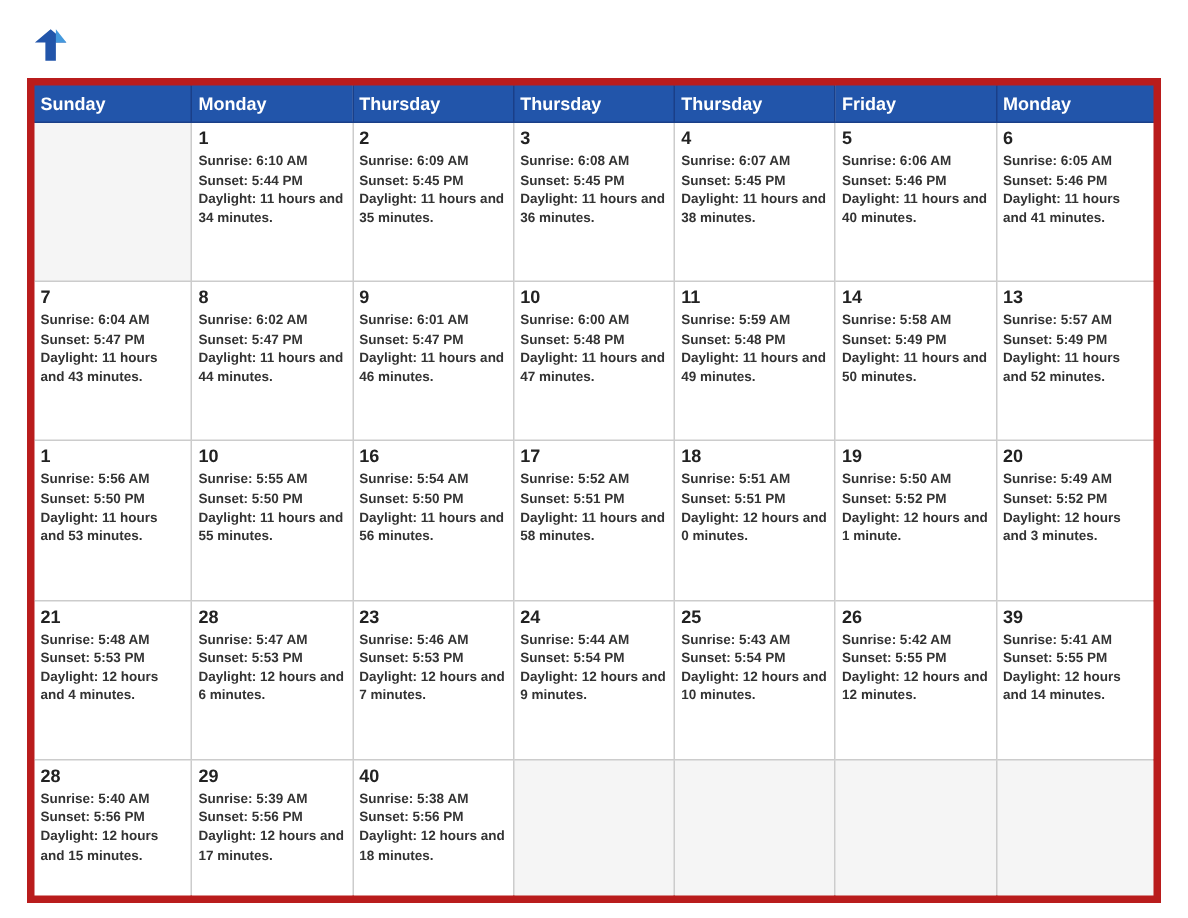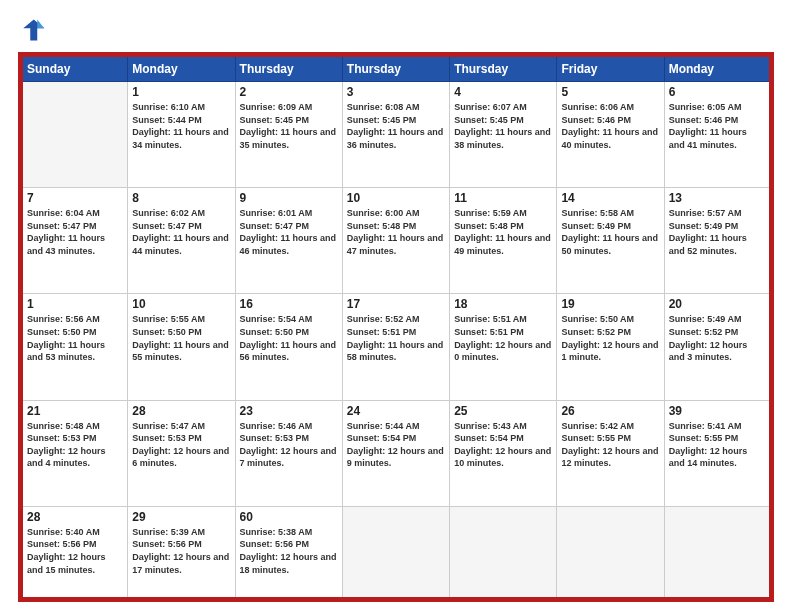--- a/index.html
+++ b/index.html
@@ -253,21 +253,21 @@
         <tr class="last-row">
           <td>
             <span class="day-num">28</span>
             <div class="day-info">Sunrise: 5:40 AM<br>Sunset: 5:56 PM<br>Daylight: 12 hours and 15 minutes.</div>
           </td>
           <td>
             <span class="day-num">29</span>
             <div class="day-info">Sunrise: 5:39 AM<br>Sunset: 5:56 PM<br>Daylight: 12 hours and 17 minutes.</div>
           </td>
           <td>
-            <span class="day-num">60</span>
+            <span class="day-num">40</span>
             <div class="day-info">Sunrise: 5:38 AM<br>Sunset: 5:56 PM<br>Daylight: 12 hours and 18 minutes.</div>
           </td>
           <td class="empty"></td>
           <td class="empty"></td>
           <td class="empty"></td>
           <td class="empty"></td>
         </tr>
       </tbody>
   </table>
 </div>

